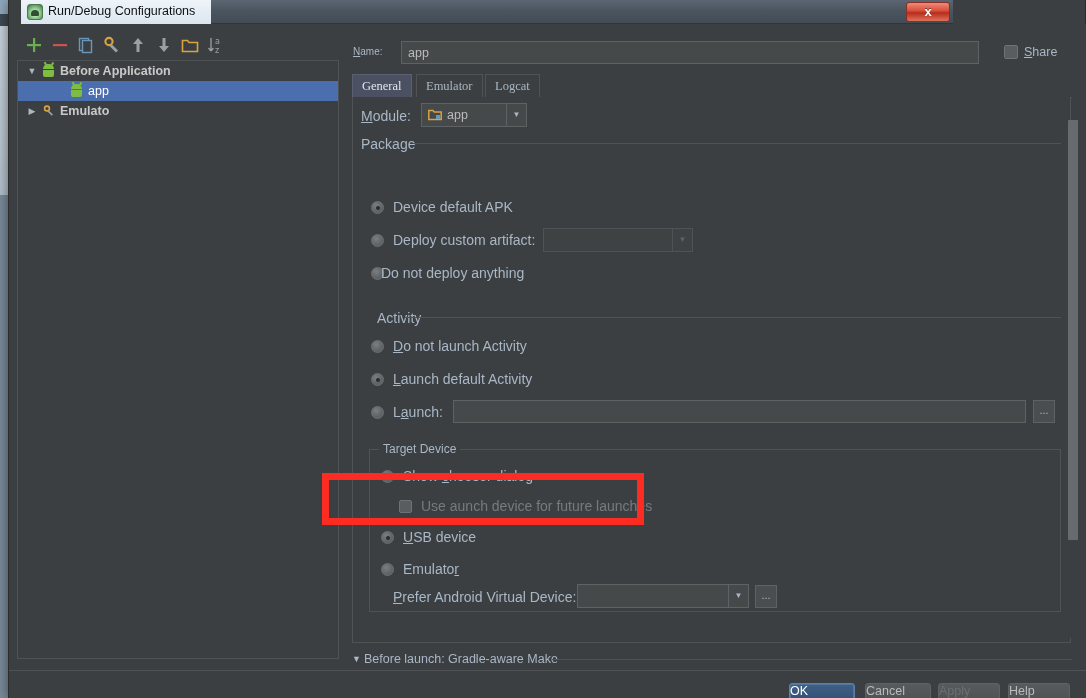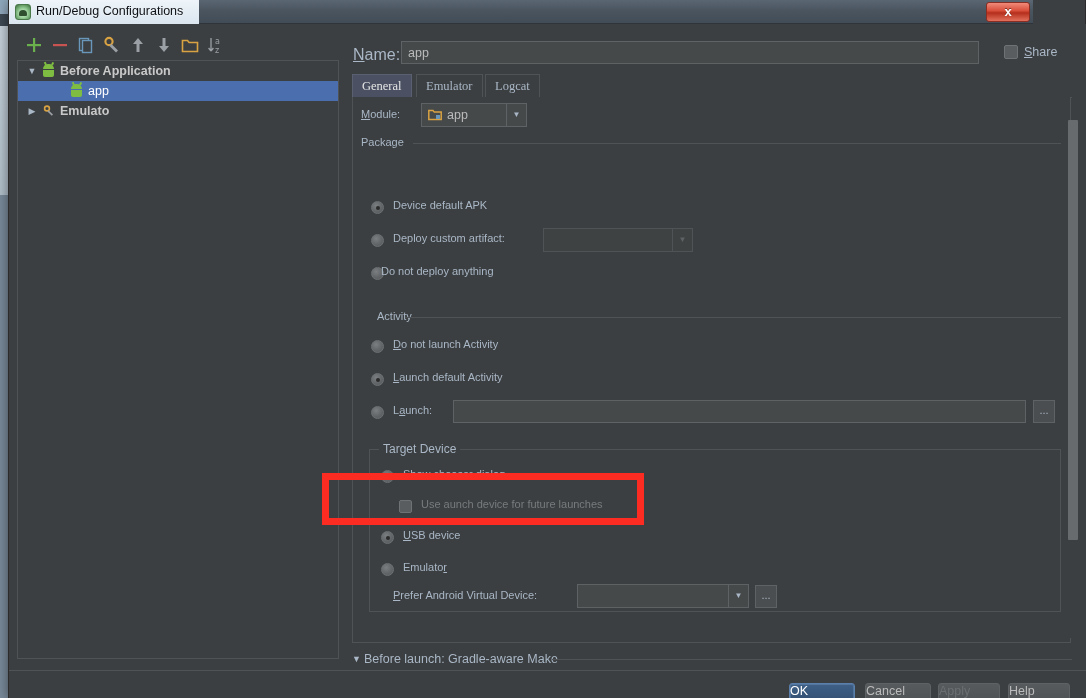--- a/index.html
+++ b/index.html
@@ -48,21 +48,21 @@
     position: absolute; left: 8px; top: 0px;
     width: 1078px; height: 698px;
     background: #3c3f41;
     border: 1px solid #2b2b2b;
     border-top: none;
     box-shadow: 0 2px 12px rgba(0,0,0,.5);
   }
 
   
   #titlebar {
-    position: absolute; left: 0; top: 0; width: 1024px; height: 24px;
+    position: absolute; left: 12px; top: 0; width: 932px; height: 24px;
     background: linear-gradient(180deg, #5a6672 0%, #4a5560 45%, #414c57 100%);
     border-bottom: 1px solid #2e3439;
   }
   #title-icon {
     position: absolute; left: 6px; top: 4px; width: 16px; height: 16px;
     border-radius: 3px;
     background: radial-gradient(circle at 50% 58%, #cfe8cf 0%, #9fd39f 40%, #6ea66e 70%, #3f6b3f 100%);
     border: 1px solid #4a7a4a;
   }
   #title-icon::after {
@@ -141,21 +141,21 @@
   .andro .ear-l { left: 3px; transform: rotate(-25deg); }
   .andro .ear-r { left: 8.5px; transform: rotate(25deg); }
 
   
   #right-pane {
     position: absolute; left: 336px; top: 4px; width: 734px; height: 620px;
   }
 
   
   #name-label {
-    position: absolute; left: 8px; top: 18px; color: #a9b7c6; font-size: 16px;
+    position: absolute; left: 8px; top: 18px; color: #a9b7c6; font-size: 10px;
   }
   #name-field {
     position: absolute; left: 56px; top: 13px; width: 578px; height: 23px;
     background: #45494a; border: 1px solid #5e6264; color: #bbbbbb;
     padding: 0 6px; font-size: 12.5px; font-family: "Liberation Sans", sans-serif;
     outline: none;
   }
   #share-box {
     position: absolute; left: 659px; top: 17px; width: 14px; height: 14px;
     background: #5a5d5f; border: 1px solid #6e7274; border-radius: 2px; cursor: pointer;
@@ -179,21 +179,21 @@
   .tab.active { background: #4b5163; color: #e6e6e6; border-color: #5a6070; }
 
   
   #tab-content {
     position: absolute; left: 7px; top: 69px; width: 719px; height: 546px;
     background: #3c3f41; border: 1px solid #4f5355; border-top: none;
     overflow: hidden;
   }
 
   
-  .lbl { position: absolute; color: #a9b7c6; font-size: 11px; white-space: nowrap; }
+  .lbl { position: absolute; color: #a9b7c6; font-size: 14px; white-space: nowrap; }
   .lbl u { text-decoration: underline; }
   .lbl.dim { color: #777b7d; }
 
   .combo {
     position: absolute; height: 24px;
     background: #45494a; border: 1px solid #5e6264; cursor: pointer;
   }
   .combo.disabled { background: #3f4243; border-color: #4f5355; cursor: default; }
   .combo .ctext {
     position: absolute; left: 7px; top: 4px; color: #bbbbbb; font-size: 12.5px;

